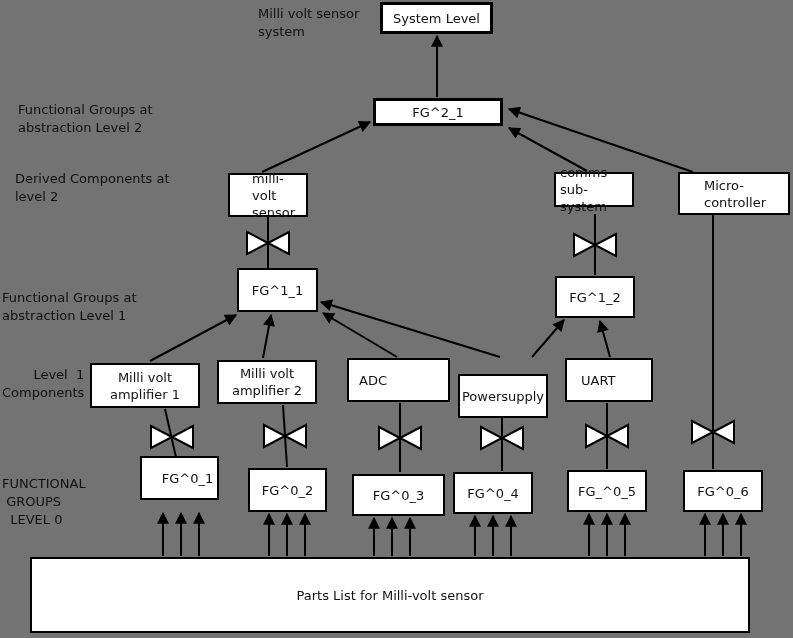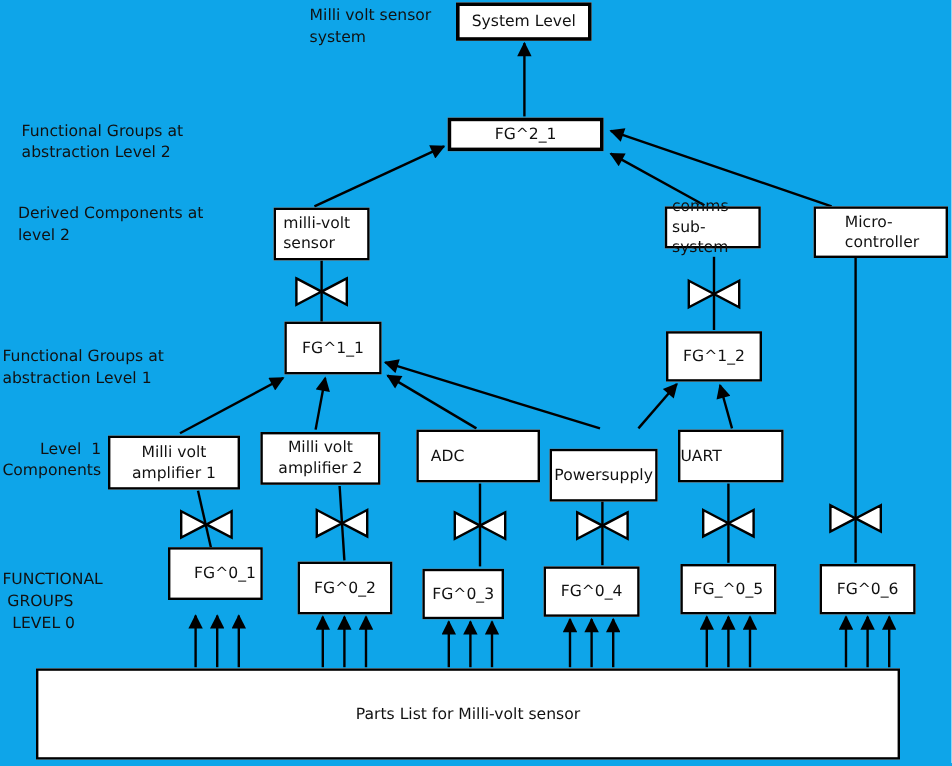--- a/index.html
+++ b/index.html
@@ -1,17 +1,17 @@
 <!DOCTYPE html>
 <html><head>
 <meta charset="utf-8">
 <style>
   html,body{margin:0;padding:0;background:#ffffff;}
   .canvas{
-    position:relative;width:793px;height:638px;background:#0ea5e9;
+    position:relative;width:793px;height:638px;background:#737373;
     font-family:"DejaVu Sans","Liberation Sans",sans-serif;color:#111111;
     overflow:hidden;
   }
   .layer{position:absolute;left:0;top:0;z-index:1;}
   .node{
     position:absolute;box-sizing:border-box;background:#ffffff;
     border:2px solid #000000;display:flex;flex-direction:column;
     justify-content:center;align-items:center;text-align:center;
     font-size:13px;line-height:17px;white-space:pre-line;z-index:2;
   }
@@ -101,40 +101,40 @@
 abstraction Level 1</div>
   <div class="lbl" style="left:2px;top:366px;text-align:right;">Level  1
 Components</div>
   <div class="lbl" style="left:2px;top:475px;">FUNCTIONAL
  GROUPS
   LEVEL 0</div>
 
   <div class="node thick" style="left:380px;top:2px;width:113px;height:32px;">System Level</div>
   <div class="node thick" style="left:373px;top:98px;width:130px;height:28px;">FG^2_1</div>
 
-  <div class="node left" style="left:228px;top:173px;width:80px;height:44px;padding-left:6px;">milli-volt
+  <div class="node left" style="left:228px;top:173px;width:80px;height:44px;padding-left:22px;">milli-volt
 sensor</div>
   <div class="node left" style="left:554px;top:172px;width:80px;height:35px;padding-left:4px;">comms
 sub-system</div>
   <div class="node left" style="left:678px;top:172px;width:112px;height:43px;padding-left:24px;">Micro-
 controller</div>
 
   <div class="node" style="left:237px;top:268px;width:81px;height:44px;">FG^1_1</div>
   <div class="node" style="left:555px;top:276px;width:80px;height:42px;">FG^1_2</div>
 
   <div class="node" style="left:90px;top:363px;width:110px;height:45px;">Milli volt
 amplifier 1</div>
   <div class="node" style="left:217px;top:360px;width:100px;height:44px;">Milli volt
 amplifier 2</div>
   <div class="node left" style="left:347px;top:358px;width:103px;height:44px;padding-left:10px;">ADC</div>
   <div class="node" style="left:458px;top:358px;width:90px;height:44px;margin-top:16px;">Powersupply</div>
-  <div class="node left" style="left:565px;top:358px;width:88px;height:44px;">UART</div>
+  <div class="node left" style="left:565px;top:358px;width:88px;height:44px;padding-left:14px;">UART</div>
 
   <div class="node" style="left:140px;top:456px;width:79px;height:44px;padding-left:16px;">FG^0_1</div>
   <div class="node" style="left:248px;top:468px;width:79px;height:44px;">FG^0_2</div>
-  <div class="node" style="left:352px;top:474px;width:68px;height:42px;">FG^0_3</div>
+  <div class="node" style="left:352px;top:474px;width:93px;height:42px;">FG^0_3</div>
   <div class="node" style="left:453px;top:472px;width:80px;height:42px;">FG^0_4</div>
   <div class="node" style="left:567px;top:470px;width:80px;height:42px;">FG_^0_5</div>
   <div class="node" style="left:683px;top:470px;width:80px;height:42px;">FG^0_6</div>
 
   <div class="node" style="left:30px;top:557px;width:720px;height:76px;">Parts List for Milli-volt sensor</div>
 
 </div>
 
 </body></html>

